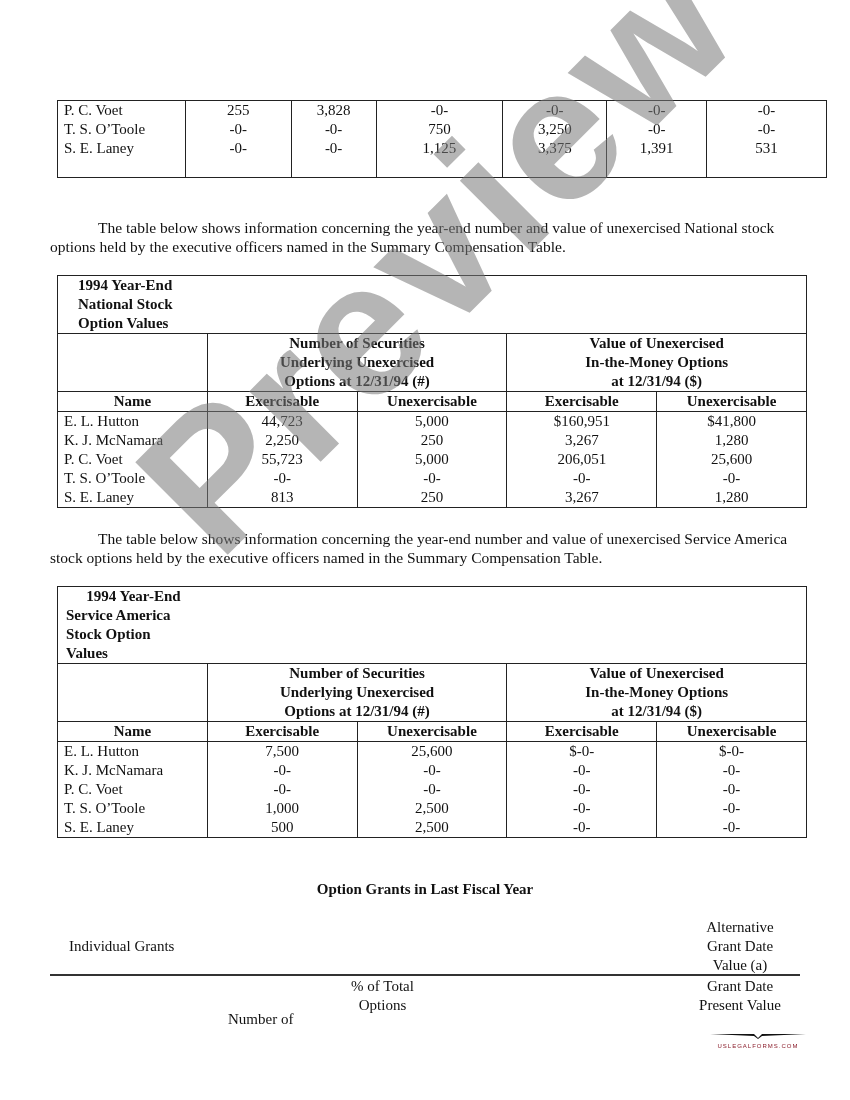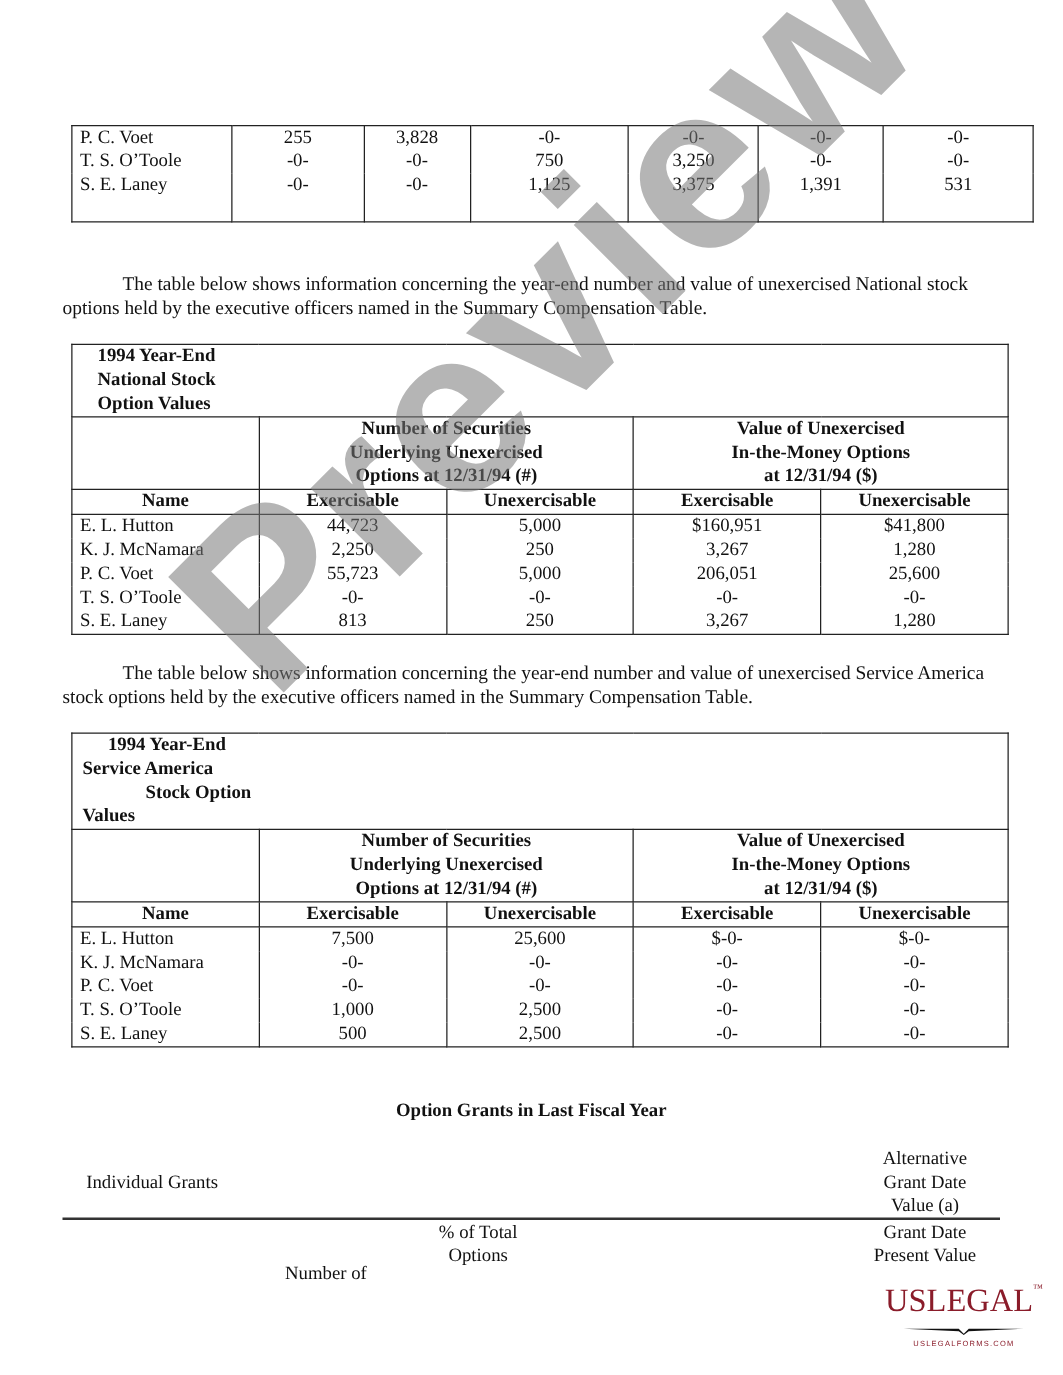--- a/index.html
+++ b/index.html
@@ -149,21 +149,21 @@
       <col style="width:150px">
       <col style="width:150px">
       <col style="width:150px">
       <col style="width:150px">
     </colgroup>
   <tbody>
       <tr>
     <td colspan="5" class="bd b" style="height:76px;padding-left:8px;">
       <div style="width:135px;text-align:center">1994 Year-End</div>
       <div style="width:135px;text-align:left">Service America</div>
-      <div style="width:135px;text-align:right">Stock Option</div>
+      <div style="width:135px;text-align:left">Stock Option</div>
       <div style="width:135px;text-align:left">Values</div>
     </td>
   </tr>
   <tr>
     <td class="bd"></td>
     <td colspan="2" class="bd b c">
       <div>Number of Securities</div>
       <div>Underlying Unexercised</div>
       <div>Options at 12/31/94 (#)</div>
     </td>
@@ -232,18 +232,17 @@
   <div>Options</div>
 </div>
 <div class="abs" style="left:680px;width:120px;text-align:center;top:977px;">
   <div>Grant Date</div>
   <div>Present Value</div>
 </div>
 
 <div class="watermark">Preview</div>
 
 <div class="logo">
-  <div><span class="main">USLEGAL</span><span class="tm">™</span></div>
   <svg width="100" height="8" viewBox="0 0 100 8">
       <path d="M2 3 L46 3 L50 7 L54 3 L98 3 L54 5 L50 8 L46 5 Z" fill="#111"></path>
     </svg>
   <div class="sub">USLEGALFORMS.COM</div>
 </div>
 
 </body></html>

